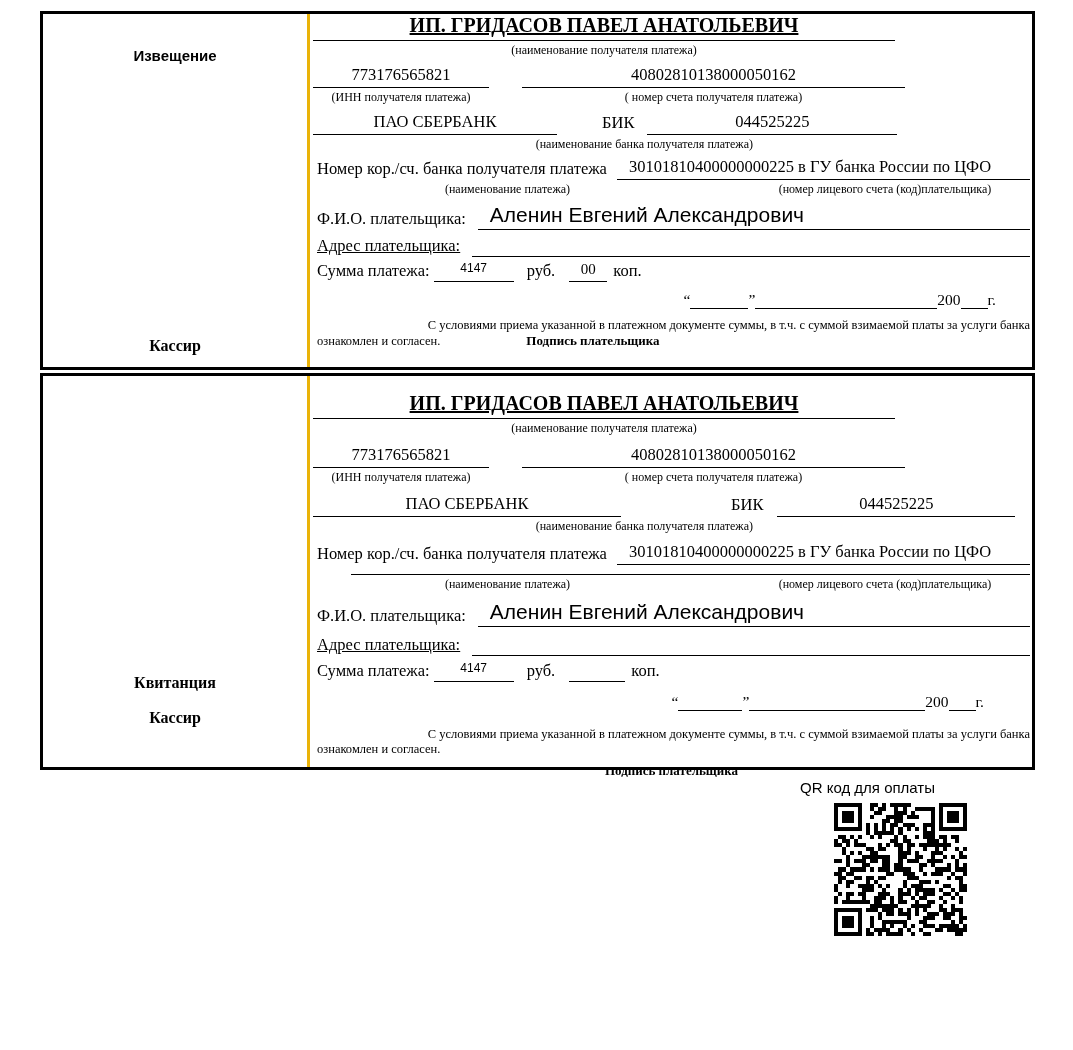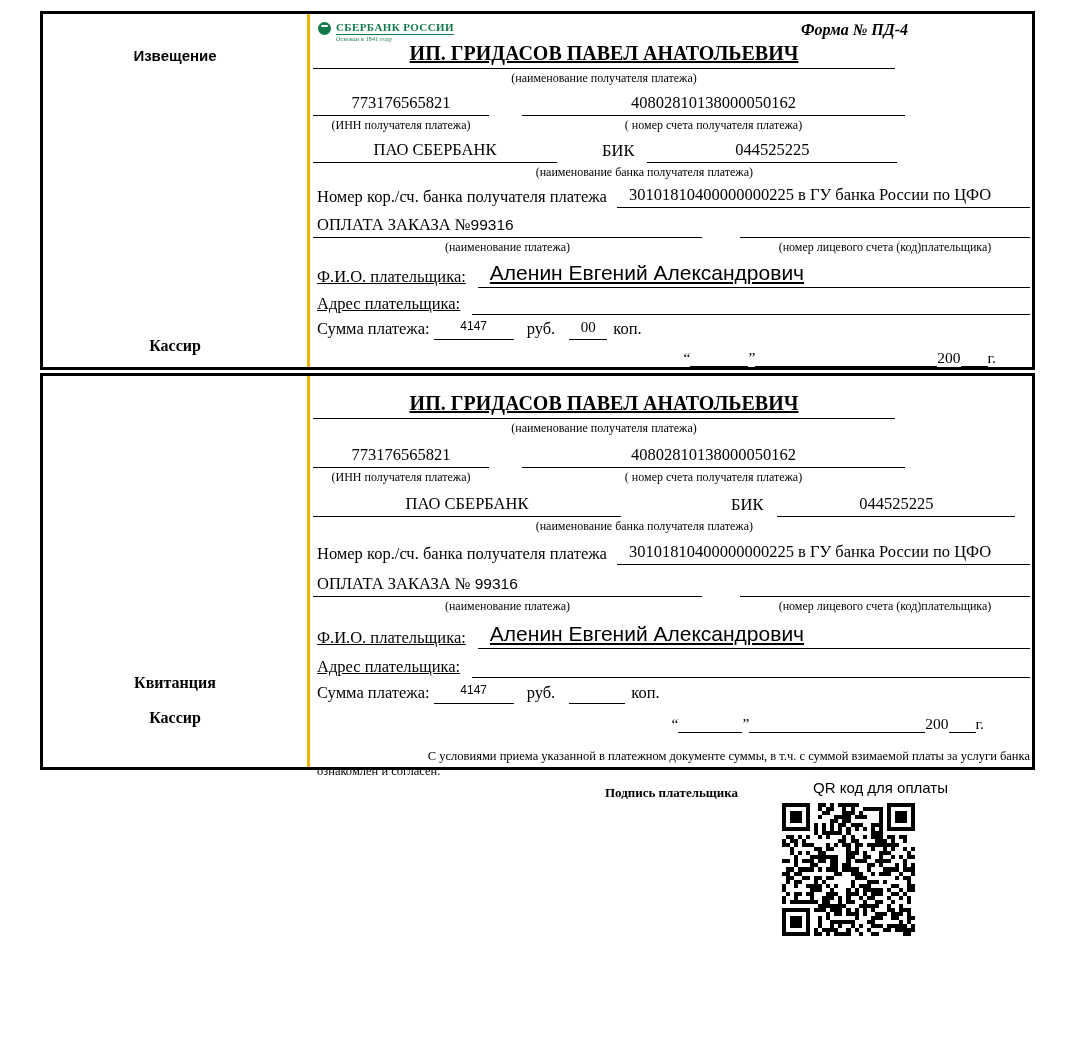--- a/index.html
+++ b/index.html
@@ -61,21 +61,21 @@
   .t-ind { padding-left:4px; white-space:nowrap; padding-bottom:1px; }
   .cell-corr { flex:1; margin-left:10px; padding:0 0 2px 12px; white-space:nowrap; text-align:left; min-height:21px; }
 
   .row-pay { margin-top:7px; }
   .cell-pay { width:389px; text-align:left; padding:0 0 2px 4px; min-height:22px; }
   .sp-pay { width:38px; }
   .cell-pers { flex:1; align-self:stretch; }
   .l-pay { width:389px; }
   .l-pers { flex:1; margin-left:38px; }
 
-  .row-fio { margin-top:6px;text-decoration:underline; }
+  .row-fio { margin-top:6px; }
   .cell-fio { flex:1; margin-left:12px; padding:0 0 2px 12px; text-align:left; font-size:21px; min-height:22px; }
   .row-addr { margin-top:5px;text-decoration:underline; }
   .cell-addr { flex:1; margin-left:12px; min-height:22px; }
 
   .row-amt { margin-top:4px; }
   .cell-sum { width:80px; margin-left:4px; font-size:12px; }
   .t-rub { margin-left:13px; padding-bottom:1px; }
   .cell-kop { width:38px; margin-left:14px; font-size:15px; }
   .box-bottom .cell-kop { width:56px; }
   .t-kop { margin-left:6px; padding-bottom:1px; }
@@ -86,49 +86,37 @@
   .dl1 { width:58px; } .dl2 { width:182px; } .dl3 { width:27px; }
   .box-bottom .dl1 { width:64px; } .box-bottom .dl2 { width:176px; }
 
   .agree { margin-top:9px; font-size:12.5px; line-height:1.2; padding-left:4px; text-align:right; }
   .box-bottom .agree { margin-top:16px; }
   .row-agree2 { padding-left:4px; font-size:12.5px; align-items:baseline; }
   .sig { font-weight:bold; margin-left:86px; font-size:13px; }
   .sig-center { text-align:center; font-weight:bold; font-size:13px; margin-top:6px; }
 
   
-  .qr-wrap { position:absolute; left:748px; top:779px; width:200px; text-align:right; }
+  .qr-wrap { position:absolute; left:800px; top:779px; width:200px; text-align:left; }
   .qr-label { font-size:15px; }
   .qr-code { margin:7px auto 0; width:133px; height:133px; }
   .qr-code svg { display:block; width:133px; height:133px; }
 </style>
 </head>
 <body>
 
 <div class="page">
 
   <div class="box box-top">
     <div class="side">
       <div class="side-title sans">Извещение</div>
       <div class="side-cashier">Кассир</div>
     </div>
     <div class="form">
 
-      <div class="row row-logo">
-        <div class="logo">
-          <span class="sb-icon">
-              <span class="sb-slot"></span>
-            </span>
-          <span class="sb-text">
-            <span class="sb-name">СБЕРБАНК РОССИИ</span>
-            <span class="sb-tagline">Основан в 1841 году</span>
-          </span>
-        </div>
-        <div class="form-no">Форма № ПД-4</div>
-      </div>
 
       <div class="row">
           <div class="recipient u">ИП. ГРИДАСОВ ПАВЕЛ АНАТОЛЬЕВИЧ</div>
         </div>
       <div class="row">
           <div class="lbl lbl-wide">(наименование получателя платежа)</div>
         </div>
 
       <div class="row row-nums">
         <div class="cell cell-inn u">773176565821</div>
@@ -148,25 +136,20 @@
       </div>
       <div class="row">
           <div class="lbl l-bank">(наименование банка получателя платежа)</div>
         </div>
 
       <div class="row row-corr">
         <div class="t-ind">Номер кор./сч. банка получателя платежа</div>
         <div class="cell cell-corr u">30101810400000000225 в ГУ банка России по ЦФО</div>
       </div>
 
-      <div class="row row-pay">
-        <div class="cell cell-pay u"><span>ОПЛАТА ЗАКАЗА №</span><span class="sans" style="font-size:15.5px">99316</span></div>
-        <div class="sp-pay"></div>
-        <div class="cell-pers u"></div>
-      </div>
       <div class="row">
         <div class="lbl l-pay">(наименование платежа)</div>
         <div class="lbl l-pers">(номер лицевого счета (код)плательщика)</div>
       </div>
 
       <div class="row row-fio">
         <div class="t-ind">Ф.И.О. плательщика:</div>
         <div class="cell cell-fio u sans">Аленин Евгений Александрович</div>
       </div>
       <div class="row row-addr">
@@ -234,21 +217,20 @@
       <div class="row">
           <div class="lbl l-bank">(наименование банка получателя платежа)</div>
         </div>
 
       <div class="row row-corr" style="margin-top:8px">
         <div class="t-ind">Номер кор./сч. банка получателя платежа</div>
         <div class="cell cell-corr u">30101810400000000225 в ГУ банка России по ЦФО</div>
       </div>
 
       <div class="row row-pay" style="margin-top:9px">
-        <div class="cell cell-pay u"><span>ОПЛАТА ЗАКАЗА № </span><span class="sans" style="font-size:15.5px">99316</span></div>
         <div class="sp-pay"></div>
         <div class="cell-pers u"></div>
       </div>
       <div class="row">
         <div class="lbl l-pay">(наименование платежа)</div>
         <div class="lbl l-pers">(номер лицевого счета (код)плательщика)</div>
       </div>
 
       <div class="row row-fio" style="margin-top:8px">
         <div class="t-ind">Ф.И.О. плательщика:</div>

